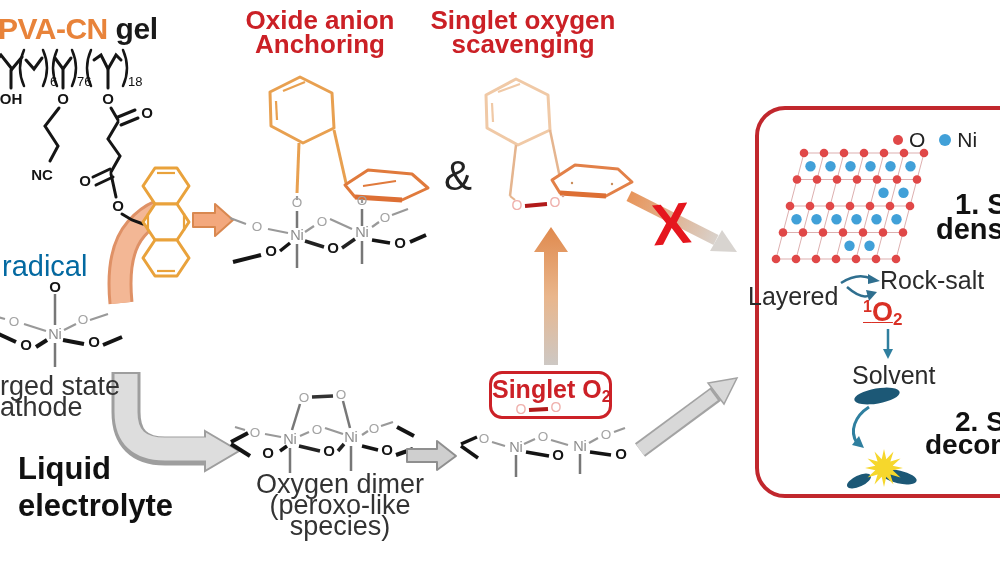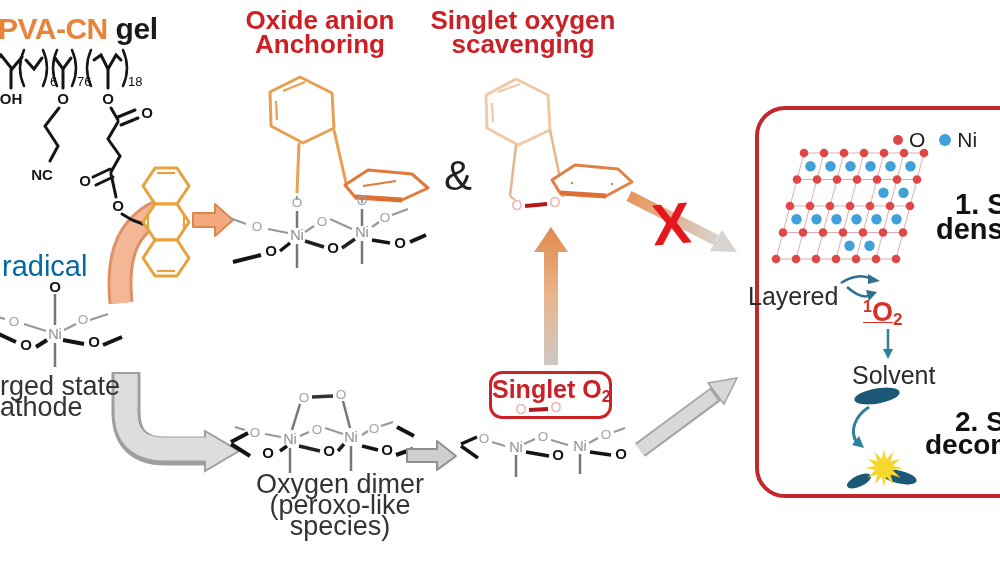--- a/index.html
+++ b/index.html
@@ -378,20 +378,24 @@
   <div>scavenging</div>
 </div>
 
 <div class="txt gray-label" style="left:2px;top:250px;">radical</div>
 
 <div class="txt cut-label" style="left:0px;top:376px;">
   <div>rged state</div>
   <div>athode</div>
 </div>
 
+<div class="txt liquid" style="left:18px;top:450px;">
+  <div>Liquid</div>
+  <div>electrolyte</div>
+</div>
 
 <div class="txt amp" style="left:444px;top:152px;">&amp;</div>
 
 <div class="txt bigx" style="left:652px;top:190px;">X</div>
 
 <div class="txt dimer-label" style="left:235px;top:474px;">
   <div>Oxygen dimer</div>
   <div>(peroxo-like</div>
   <div>species)</div>
 </div>
@@ -401,20 +405,21 @@
 </div>
 
 <div class="txt legend" style="left:893px;top:128px;">
   <span class="dot dot-o"></span>
   <span>O</span>
   <span class="dot dot-ni" style="margin-left:8px;"></span>
   <span>Ni</span>
 </div>
 
 <div class="txt phase" style="left:748px;top:282px;">Layered</div>
+<div class="txt phase" style="left:880px;top:266px;">Rock-salt</div>
 
 <div class="txt o2red" style="left:863px;top:297px;text-decoration:underline;">
   <span class="sup">1</span><span class="main">O</span><span class="sub">2</span>
 </div>
 
 <div class="txt phase" style="left:852px;top:361px;">Solvent</div>
 
 <div class="txt item" style="left:955px;top:188px;">1. S</div>
 <div class="txt item" style="left:936px;top:213px;">densi</div>
 <div class="txt item" style="left:955px;top:406px;font-size:28px;">2. S</div>

